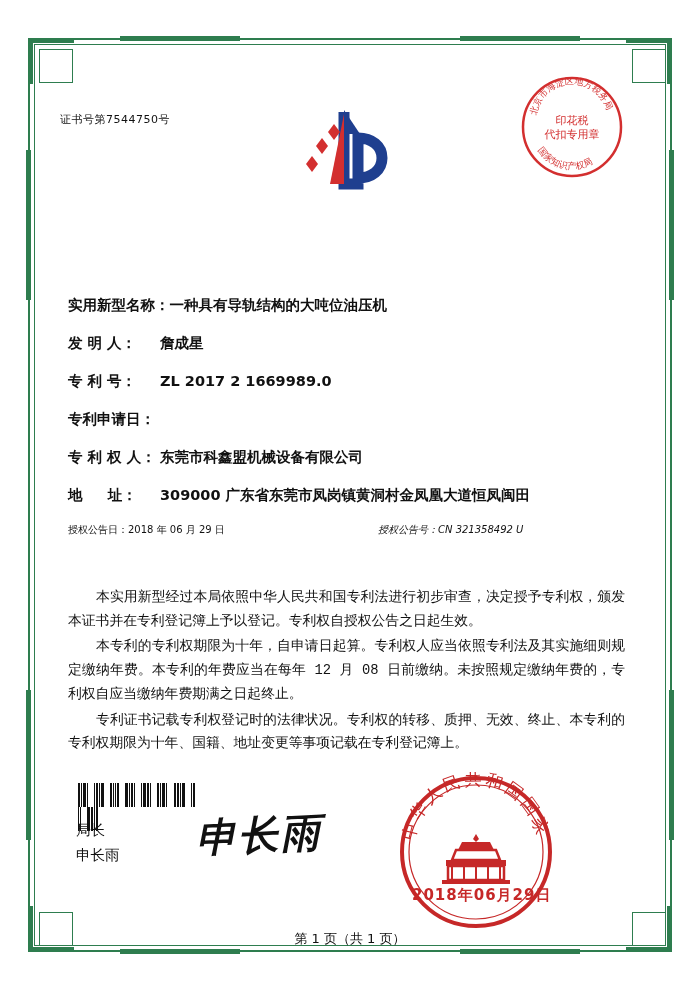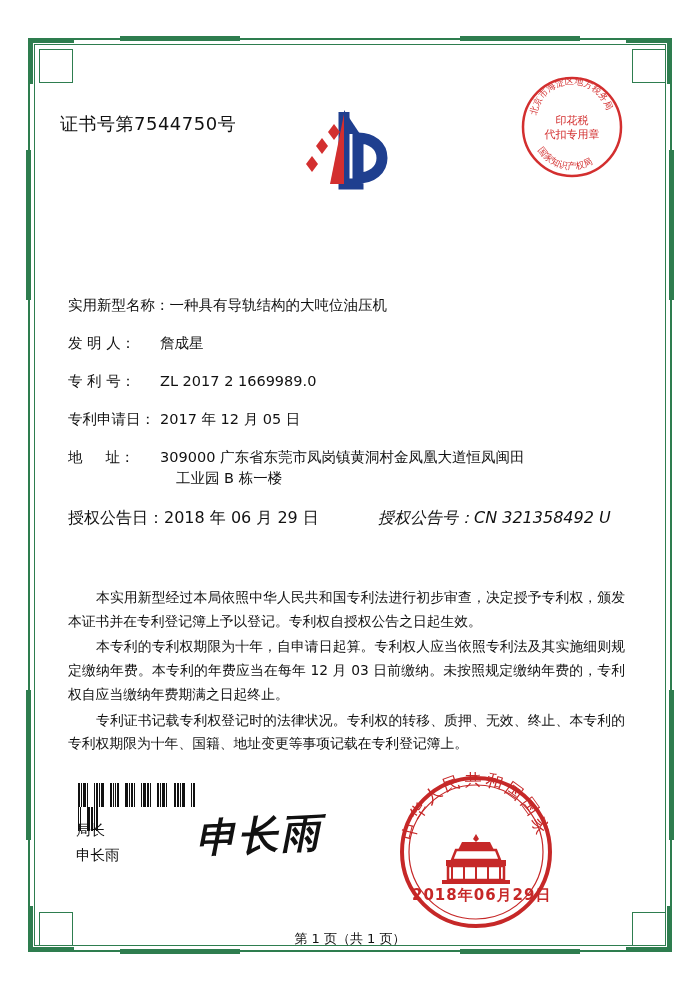--- a/index.html
+++ b/index.html
@@ -61,21 +61,21 @@
   .edge-bot-r { left: 460px; top: 949px; width: 120px; height: 5px; }
   .edge-left-t { left: 26px; top: 150px; width: 5px; height: 150px; }
   .edge-left-b { left: 26px; top: 690px; width: 5px; height: 150px; }
   .edge-right-t { left: 669px; top: 150px; width: 5px; height: 150px; }
   .edge-right-b { left: 669px; top: 690px; width: 5px; height: 150px; }
 
   
   .cert-no {
     position: absolute;
     left: 60px; top: 112px;
-    font-size: 18px;
+    font-size: 11px;
     color: #111;
     letter-spacing: 0.5px;
   }
   .logo {
     position: absolute;
     left: 288px; top: 104px;
     width: 110px; height: 88px;
   }
   .stamp-top {
     position: absolute;
@@ -100,56 +100,58 @@
     left: 68px; top: 295px;
     width: 565px;
     font-size: 14.5px;
     color: #111;
   }
   .field-row {
     display: flex;
     align-items: baseline;
     margin-bottom: 17px;
     line-height: 1.45;
+    font-weight: bold;
   }
   .field-label {
     flex: 0 0 92px;
     white-space: pre;
   }
   .field-value {
     flex: 1 1 auto;
   }
   .field-value .sub-line {
     display: block;
     padding-left: 16px;
   }
   .two-col {
     display: flex;
     margin-bottom: 17px;
-    font-size: 16px;
+    font-size: 10px;
     line-height: 1.45;
   }
   .two-col .col-a { flex: 0 0 310px; display: flex; }
   .two-col .col-b { flex: 1 1 auto; display: flex; font-style: italic; }
   .two-col .lbl { white-space: pre; }
   .two-col .val { }
 
   
   .body-text {
     position: absolute;
     left: 68px; top: 586px;
     width: 565px;
     font-size: 13.8px;
     line-height: 1.72;
     color: #111;
     text-align: justify;
   }
   .body-text p {
     margin: 0 8px 2px 0;
     text-indent: 28px;
+    font-family: Liberation Mono, monospace;
   }
 
   
   .barcode {
     position: absolute;
     left: 78px; top: 783px;
     width: 118px; height: 24px;
   }
   .barcode span {
     display: inline-block;
@@ -262,45 +264,47 @@
     <div class="field-row">
       <div class="field-label">发 明 人：</div>
       <div class="field-value">詹成星</div>
     </div>
     <div class="field-row">
       <div class="field-label">专 利 号：</div>
       <div class="field-value">ZL 2017 2 1669989.0</div>
     </div>
     <div class="field-row">
       <div class="field-label">专利申请日：</div>
-      <div class="field-value">2017 年 12 月 05 日</div>
+    </div>
+    <div class="field-row">
+      <div class="field-label">专 利 权 人：</div>
+      <div class="field-value">东莞市科鑫盟机械设备有限公司</div>
     </div>
     <div class="field-row">
       <div class="field-label">地     址：</div>
       <div class="field-value">
         <span>309000 广东省东莞市凤岗镇黄洞村金凤凰大道恒凤闽田</span>
-        <span class="sub-line">工业园 B 栋一楼</span>
       </div>
     </div>
 
     <div class="two-col">
       <div class="col-a">
         <span class="lbl">授权公告日：</span>
         <span class="val">2018 年 06 月 29 日</span>
       </div>
       <div class="col-b">
         <span class="lbl">授权公告号：</span>
         <span class="val">CN 321358492 U</span>
       </div>
     </div>
   </div>
 
   <div class="body-text">
     <p>本实用新型经过本局依照中华人民共和国专利法进行初步审查，决定授予专利权，颁发本证书并在专利登记簿上予以登记。专利权自授权公告之日起生效。</p>
-    <p>本专利的专利权期限为十年，自申请日起算。专利权人应当依照专利法及其实施细则规定缴纳年费。本专利的年费应当在每年 12 月 03 日前缴纳。未按照规定缴纳年费的，专利权自应当缴纳年费期满之日起终止。</p>
+    <p>本专利的专利权期限为十年，自申请日起算。专利权人应当依照专利法及其实施细则规定缴纳年费。本专利的年费应当在每年 12 月 08 日前缴纳。未按照规定缴纳年费的，专利权自应当缴纳年费期满之日起终止。</p>
     <p>专利证书记载专利权登记时的法律状况。专利权的转移、质押、无效、终止、本专利的专利权期限为十年、国籍、地址变更等事项记载在专利登记簿上。</p>
   </div>
 
   <div class="barcode">
     <span style="width:2px"></span><span style="width:1px"></span><span style="width:3px"></span><span style="width:1px"></span>
     <span style="width:1px"></span><span style="width:2px"></span><span style="width:1px"></span><span style="width:3px"></span>
     <span style="width:2px"></span><span style="width:1px"></span><span style="width:1px"></span><span style="width:2px"></span>
     <span style="width:3px"></span><span style="width:1px"></span><span style="width:2px"></span><span style="width:1px"></span>
     <span style="width:1px"></span><span style="width:3px"></span><span style="width:2px"></span><span style="width:1px"></span>
     <span style="width:2px"></span><span style="width:1px"></span><span style="width:3px"></span><span style="width:1px"></span>

